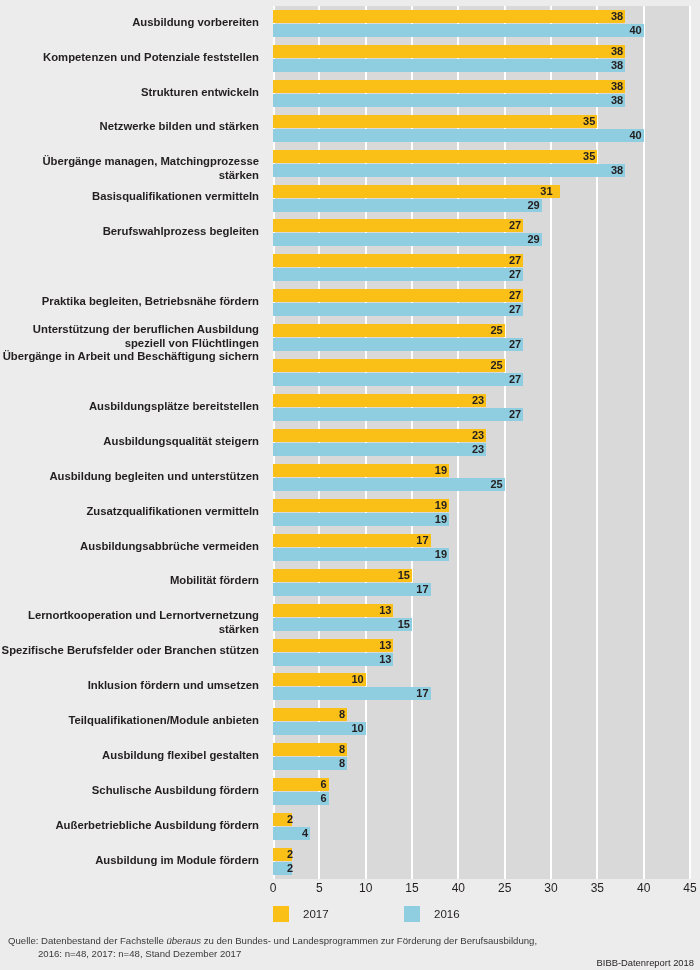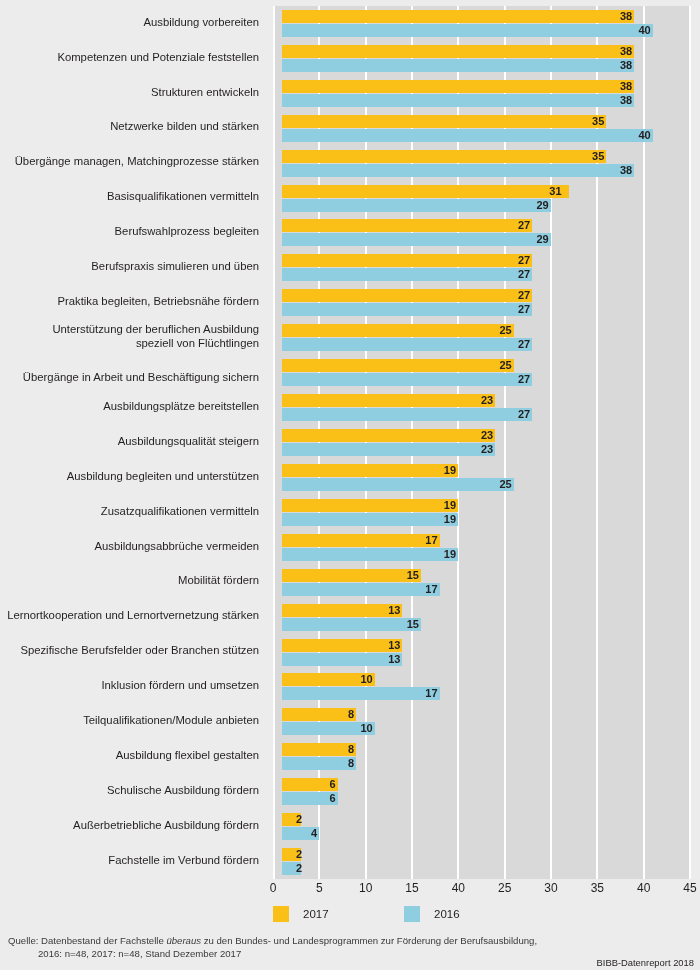--- a/index.html
+++ b/index.html
@@ -37,21 +37,21 @@
     background: #ffffff;
   }
   .gridline.axis-zero {
     background: #ffffff;
     width: 2px;
   }
 
   
   #rows {
     position: absolute;
-    left: 282px;
+    left: 273px;
     top: 6px;
     width: 417px;
     height: 637px;
   }
   .row-group {
     position: absolute;
     left: 0;
     width: 417px;
   }
   .bar {
@@ -74,20 +74,21 @@
   .bar-value.y2017 { top: 0px; }
   .bar-value.y2016 { top: 14px; }
 
   
   #cat-labels {
     position: absolute;
     left: 0;
     top: 6px;
     width: 267px;
     height: 873px;
+    font-weight: bold;
   }
   .cat-label {
     position: absolute;
     right: 8px;
     width: 259px;
     text-align: right;
     font-size: 11.3px;
     color: #231f20;
     line-height: 13.5px;
   }
@@ -189,31 +190,28 @@
       </div>
       <div class="cat-label" style="top: 149.39px;">
         <div>Übergänge managen, Matchingprozesse stärken</div>
       </div>
       <div class="cat-label" style="top: 184.31px;">
         <div>Basisqualifikationen vermitteln</div>
       </div>
       <div class="cat-label" style="top: 219.23px;">
         <div>Berufswahlprozess begleiten</div>
       </div>
-      <div class="cat-label" style="top: 254.15px;">
-        <div>Berufspraxis simulieren und üben</div>
-      </div>
       <div class="cat-label" style="top: 289.07px;">
         <div>Praktika begleiten, Betriebsnähe fördern</div>
       </div>
       <div class="cat-label" style="top: 317.24px;">
         <div>Unterstützung der beruflichen Ausbildung</div>
         <div>speziell von Flüchtlingen</div>
       </div>
-      <div class="cat-label" style="top: 365px;">
+      <div class="cat-label" style="top: 344px;">
         <div>Übergänge in Arbeit und Beschäftigung sichern</div>
       </div>
       <div class="cat-label" style="top: 393.83px;">
         <div>Ausbildungsplätze bereitstellen</div>
       </div>
       <div class="cat-label" style="top: 428.75px;">
         <div>Ausbildungsqualität steigern</div>
       </div>
       <div class="cat-label" style="top: 463.67px;">
         <div>Ausbildung begleiten und unterstützen</div>
@@ -242,21 +240,21 @@
       <div class="cat-label" style="top: 777.95px;">
         <div>Schulische Ausbildung fördern</div>
       </div>
       <div class="cat-label" style="top: 743.03px;">
         <div>Ausbildung flexibel gestalten</div>
       </div>
       <div class="cat-label" style="top: 812.87px;">
         <div>Außerbetriebliche Ausbildung fördern</div>
       </div>
       <div class="cat-label" style="top: 847.79px;">
-        <div>Fachstelle im Verbund fördern</div>
+        <div>Ausbildung im Module fördern</div>
       </div>
     </div>
 
   <div id="rows">
       <div class="row-group" style="top: 3.96px; height: 27px;">
         <div class="bar y2017" style="width: 352.133px; background: rgb(251, 192, 23);"></div>
         <div class="bar-value y2017" style="left: 332.133px; width: 18px; text-align: right;">38</div>
         <div class="bar y2016" style="width: 370.667px; background: rgb(143, 205, 224);"></div>
         <div class="bar-value y2016" style="left: 350.667px; width: 18px; text-align: right;">40</div>
       </div>

